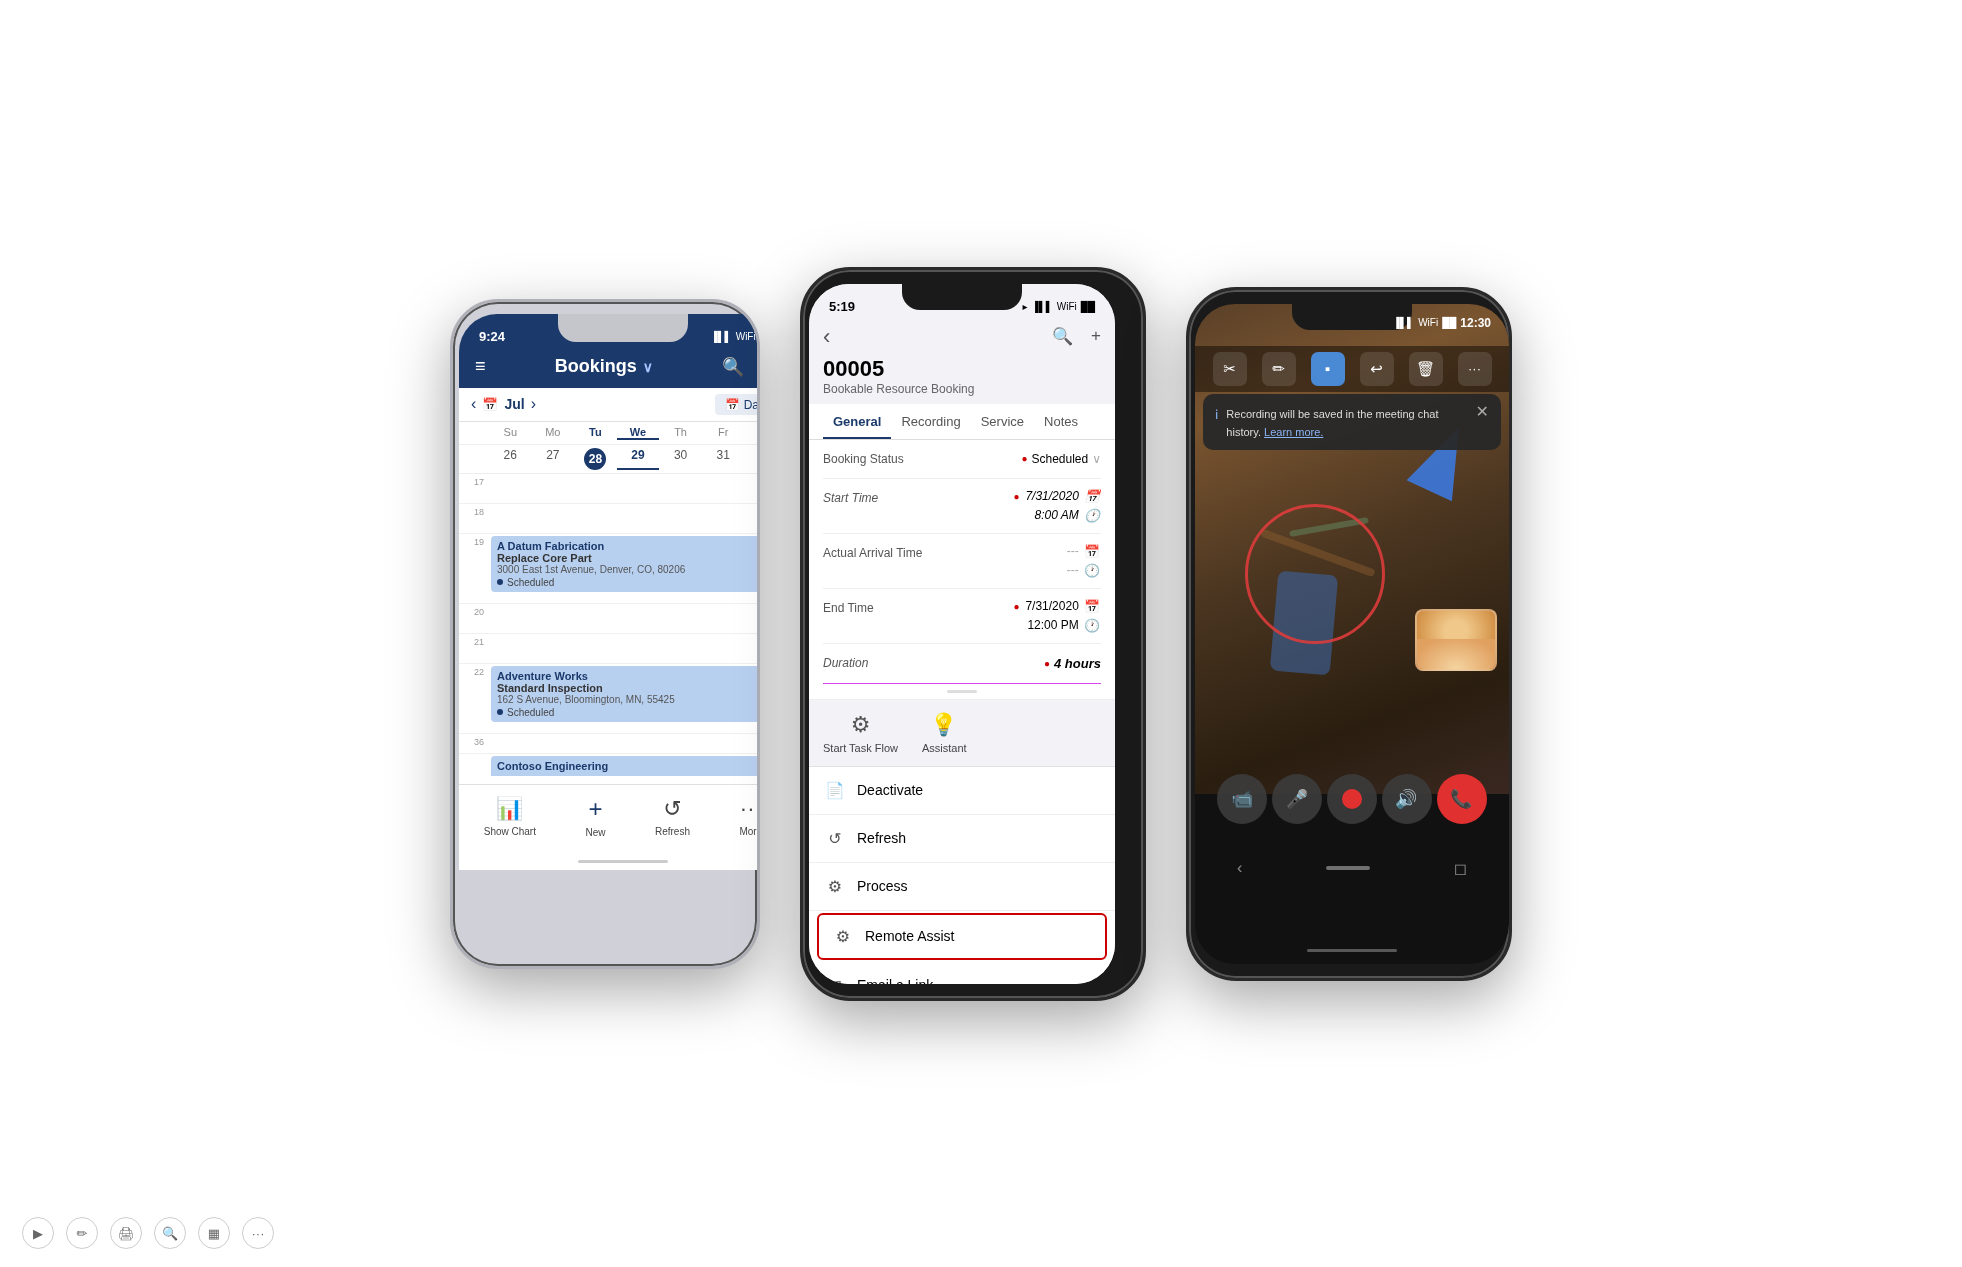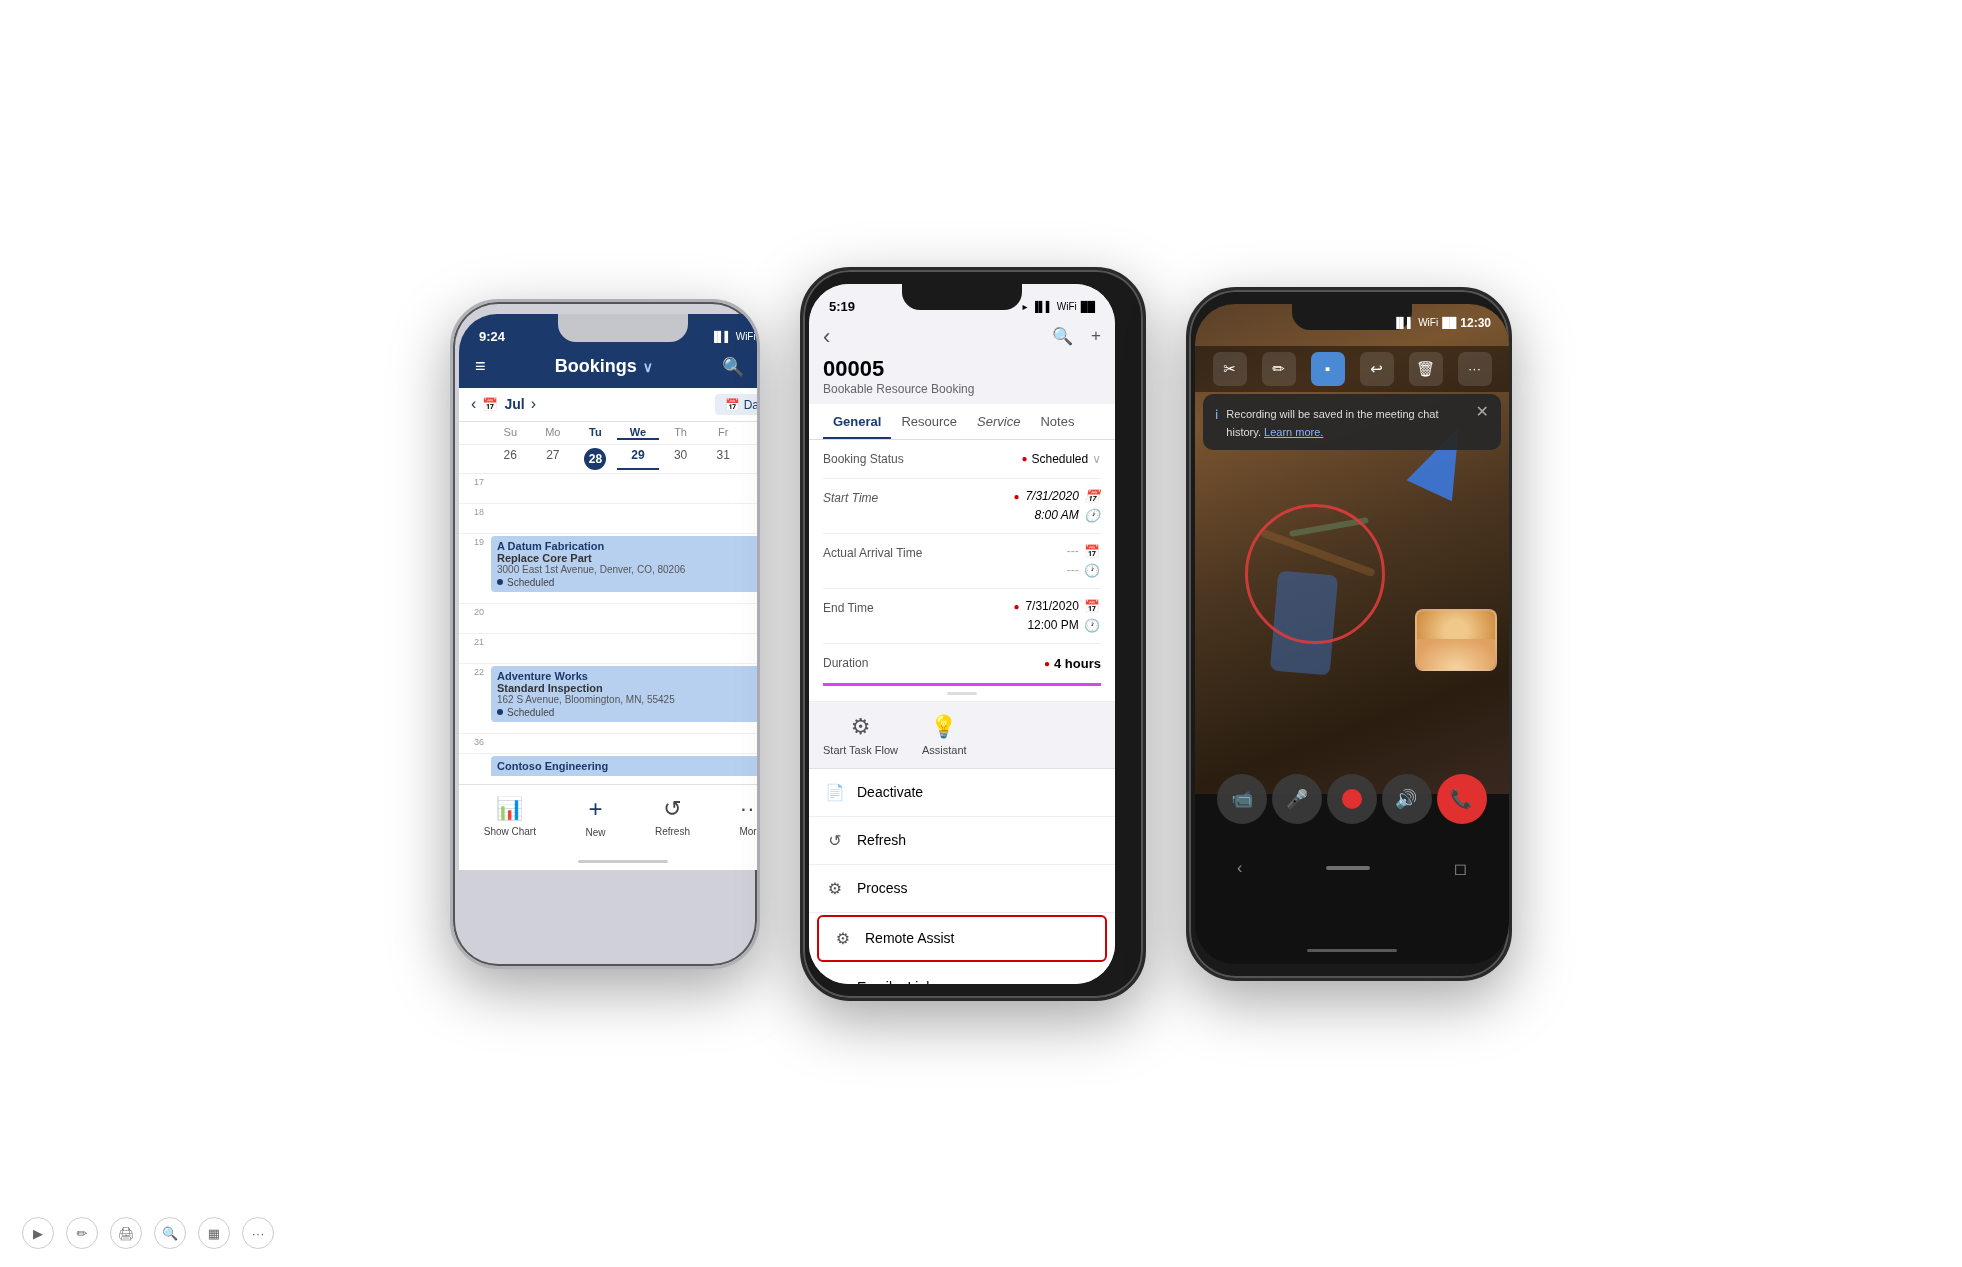--- a/index.html
+++ b/index.html
@@ -302,22 +302,22 @@
         </div>
       </div>
 
       <div style="padding:0 14px 8px; background:#f2f2f7;">
         <div style="font-size:22px; font-weight:700; color:#000;">00005</div>
         <div style="font-size:12px; color:#666;">Bookable Resource Booking</div>
       </div>
 
       <div style="display:flex; background:#fff; border-bottom:1px solid #ddd; padding:0 14px;">
         <div style="font-size:13px; padding:10px 10px 8px; color:#1b3a6b; border-bottom:2px solid #1b3a6b; font-weight:600;">General</div>
-        <div style="font-size:13px; padding:10px 10px 8px; color:#555; border-bottom:2px solid transparent;">Resource</div>
-        <div style="font-size:13px; padding:10px 10px 8px; color:#555; border-bottom:2px solid transparent;font-style:italic;">Service</div>
+        <div style="font-size:13px; padding:10px 10px 8px; color:#555; border-bottom:2px solid transparent;">Recording</div>
+        <div style="font-size:13px; padding:10px 10px 8px; color:#555; border-bottom:2px solid transparent;">Service</div>
         <div style="font-size:13px; padding:10px 10px 8px; color:#555; border-bottom:2px solid transparent;">Notes</div>
       </div>
 
       <div style="background:#fff; padding:0 14px;">
 
         <div style="display:flex; justify-content:space-between; align-items:center; padding:12px 0; border-bottom:1px solid #eee;">
           <div style="font-size:12px; color:#555;">Booking Status</div>
           <div style="display:flex; align-items:center; gap:4px;">
             <span style="color:#c00; font-size:10px;">●</span>
             <span style="font-size:12px; color:#000;">Scheduled</span>
@@ -362,21 +362,21 @@
               <span style="font-size:12px; color:#000;">7/31/2020</span>
               <span style="font-size:13px; color:#888;">📅</span>
             </div>
             <div style="display:flex; align-items:center; gap:6px;">
               <span style="font-size:12px; color:#000;">12:00 PM</span>
               <span style="font-size:13px; color:#888;">🕐</span>
             </div>
           </div>
         </div>
 
-        <div style="display:flex; justify-content:space-between; align-items:center; padding:12px 0; border-bottom:3px solid #d946ef;">
+        <div style="display:flex; justify-content:space-between; align-items:center; padding:12px 0; border-bottom:1px solid #d946ef;font-style:italic;">
           <div style="font-size:12px; color:#555;">Duration</div>
           <div style="display:flex; align-items:center; gap:4px;">
             <span style="color:#c00; font-size:10px;">●</span>
             <span style="font-size:13px; font-weight:700; color:#000;">4 hours</span>
           </div>
         </div>
       </div>
 
       <div style="background:#fff; display:flex; justify-content:center; padding:6px 0; border-bottom:1px solid #eee;">
         <div style="width:30px; height:3px; background:#ddd; border-radius:2px;"></div>

